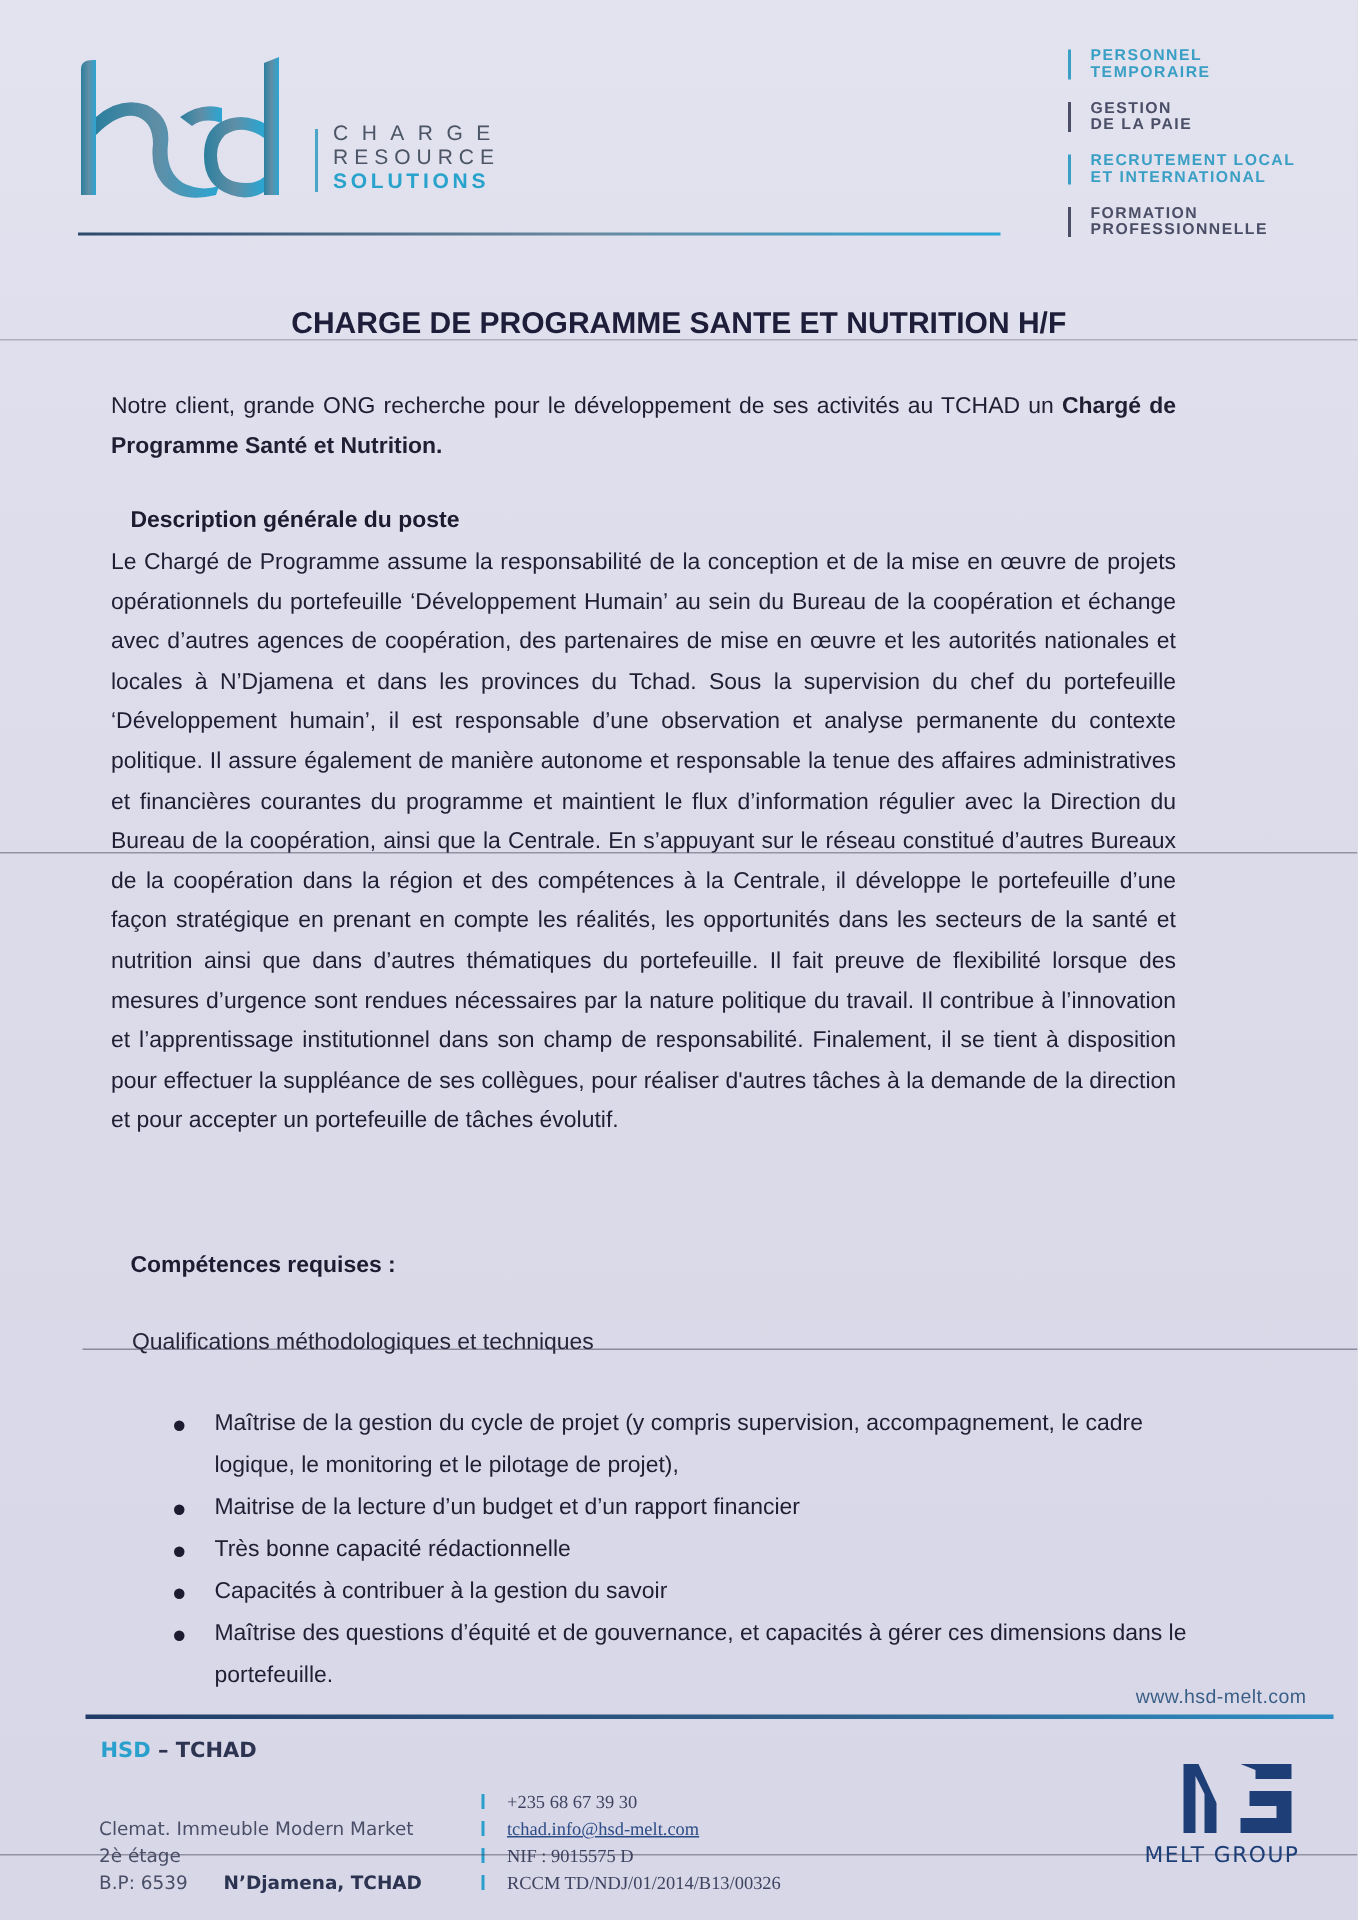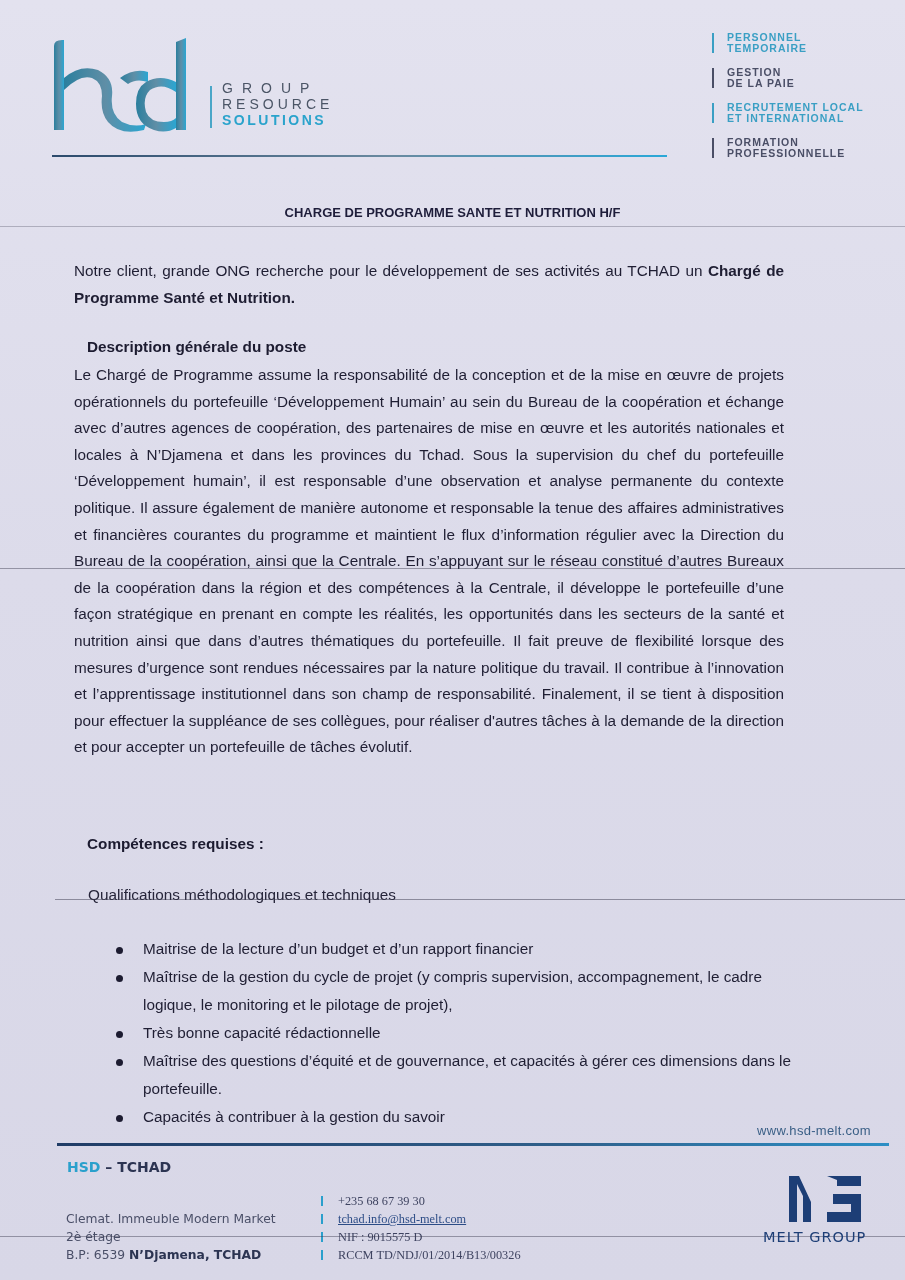--- a/index.html
+++ b/index.html
@@ -24,21 +24,21 @@
     position: absolute; left: 52px; top: 155px; width: 615px; height: 2px;
     background: linear-gradient(90deg, #2c4a6c, #6a8aa0 55%, #2aa8d8);
   }
   .services { position: absolute; left: 711px; top: 32px; }
   .svc { position: relative; padding-left: 16px; margin-bottom: 13px; font-size: 10.5px; line-height: 11px; font-weight: bold; letter-spacing: 1px; }
   .svc::before { content: ""; position: absolute; left: 1px; top: 1px; width: 2px; height: 20px; background: currentColor; }
   .svc.blue { color: #3a9fc4; }
   .svc.grey { color: #4a4e66; }
 
   
-  .doc-title { position: absolute; left: 0; width: 905px; top: 205px; text-align: center; font-size: 13px; font-weight: bold; color: #1e1d3a; }
+  .doc-title { position: absolute; left: 0; width: 905px; top: 205px; text-align: center; font-size: 20px; font-weight: bold; color: #1e1d3a; }
   .crease1 { position: absolute; left: 0; top: 226px; width: 905px; height: 1px; background: rgba(80,80,100,0.35); }
 
   .body-text { position: absolute; left: 74px; width: 710px; font-size: 15.3px; line-height: 26.6px; color: #1f1e33; text-align: justify; }
   .intro { top: 258px; }
   .intro b { font-weight: bold; }
   .section-h { position: absolute; left: 87px; font-size: 15.3px; font-weight: bold; color: #1c1b30; }
   .desc-h { top: 338px; }
   .desc { top: 362px; }
   .crease2 { position: absolute; left: 0; top: 568px; width: 905px; height: 1px; background: rgba(60,60,80,0.45); }
   .comp-h { top: 835px; text-align: right; }
@@ -47,21 +47,21 @@
   .bullets { position: absolute; left: 115px; top: 935px; width: 690px; margin: 0; padding: 0; list-style: none; font-size: 15.3px; line-height: 28px; color: #1f1e33; }
   .bullets li { position: relative; padding-left: 28px; }
   .bullets li .dot { position: absolute; left: 1px; top: 12px; width: 7px; height: 7px; border-radius: 50%; background: #1c1b30; }
 
   
   .website { position: absolute; right: 34px; top: 1123px; font-size: 13px; color: #3a5f86; letter-spacing: 0.3px; }
   .footer-rule { position: absolute; left: 57px; top: 1143px; width: 832px; height: 3px; background: linear-gradient(90deg, #203c66, #2f5f8a 60%, #2c8fc5); }
   .hsd-tchad { position: absolute; left: 67px; top: 1159px; font-size: 14px; font-weight: bold; font-family: "DejaVu Sans", sans-serif; color: #2c3452; }
   .hsd-tchad .hsd { color: #2aa0cc; }
   .addr { position: absolute; left: 66px; top: 1210px; font-family: "DejaVu Sans", sans-serif; font-size: 12.3px; line-height: 18px; color: #4a4f68; }
-  .addr b { color: #2c3452; }
+  .addr b { color: #2c3452; margin-left: 20px; }
   .contact { position: absolute; left: 320px; top: 1192px; font-family: Liberation Serif, serif; font-size: 12.3px; line-height: 18px; color: #3e4360; }
   .contact div { position: relative; padding-left: 18px; }
   .contact div::before { content: ""; position: absolute; left: 1px; top: 4px; width: 2px; height: 10px; background: #2a9fcc; }
   .contact .email { color: #2c4c86; text-decoration: underline; }
   .crease4 { position: absolute; left: 0; top: 1236px; width: 905px; height: 1px; background: rgba(60,60,80,0.45); }
   .mg-logo { position: absolute; left: 787px; top: 1172px; width: 78px; height: 52px; }
   .mg-label { position: absolute; left: 763px; top: 1229px; font-size: 14.5px; letter-spacing: 1px; color: #1d3e76; font-family: "DejaVu Sans", sans-serif; }
 </style>
 </head>
 <body>
@@ -77,21 +77,21 @@
       </linearGradient>
     </defs>
     <path d="M4 8 Q4 2 12 2 L14 2 L14 92 L4 92 Z" fill="url(#lg)"></path>
     <path d="M14 40 Q30 26 48 32 Q64 40 62 58 Q60 76 72 84 Q84 90 96 86 L94 92 Q70 98 58 84 Q50 74 52 58 Q52 44 42 40 Q30 36 14 52 Z" fill="url(#lg)"></path>
     <path d="M70 40 Q84 30 98 34 L98 44 Q86 40 78 46 Z" fill="url(#lg)"></path>
     <path d="M126 4 L136 0 L136 92 L126 92 Z" fill="url(#lg)"></path>
     <path d="M96 44 Q110 36 126 44 L126 54 Q112 44 100 52 Q92 60 96 74 Q100 84 114 84 Q122 84 126 80 L126 90 Q116 96 104 92 Q86 86 86 66 Q86 50 96 44 Z" fill="url(#lg)"></path>
   </svg>
   <div class="logo-sep"></div>
   <div class="brand">
-    <div class="l1">GROUP</div>
+    <div class="l1">CHARGE</div>
     <div class="l2">RESOURCE</div>
     <div class="l3">SOLUTIONS</div>
   </div>
   <div class="header-rule"></div>
 
   <div class="services">
     <div class="svc blue">
       <div>PERSONNEL</div>
       <div>TEMPORAIRE</div>
     </div>
@@ -116,25 +116,25 @@
 
   <div class="section-h desc-h">Description générale du poste</div>
   <div class="body-text desc">Le Chargé de Programme assume la responsabilité de la conception et de la mise en œuvre de projets opérationnels du portefeuille ‘Développement Humain’ au sein du Bureau de la coopération et échange avec d’autres agences de coopération, des partenaires de mise en œuvre et les autorités nationales et locales à N’Djamena et dans les provinces du Tchad. Sous la supervision du chef du portefeuille ‘Développement humain’, il est responsable d’une observation et analyse permanente du contexte politique. Il assure également de manière autonome et responsable la tenue des affaires administratives et financières courantes du programme et maintient le flux d’information régulier avec la Direction du Bureau de la coopération, ainsi que la Centrale. En s’appuyant sur le réseau constitué d’autres Bureaux de la coopération dans la région et des compétences à la Centrale, il développe le portefeuille d’une façon stratégique en prenant en compte les réalités, les opportunités dans les secteurs de la santé et nutrition ainsi que dans d’autres thématiques du portefeuille. Il fait preuve de flexibilité lorsque des mesures d’urgence sont rendues nécessaires par la nature politique du travail. Il contribue à l’innovation et l’apprentissage institutionnel dans son champ de responsabilité. Finalement, il se tient à disposition pour effectuer la suppléance de ses collègues, pour réaliser d'autres tâches à la demande de la direction et pour accepter un portefeuille de tâches évolutif.</div>
   <div class="crease2"></div>
 
   <div class="section-h comp-h">Compétences requises :</div>
   <div class="qual">Qualifications méthodologiques et techniques</div>
   <div class="crease3"></div>
 
   <ul class="bullets">
+    <li><span class="dot"></span><span>Maîtrise de la gestion du cycle de projet (y compris supervision, accompagnement, le cadre logique, le monitoring et le pilotage de projet),</span></li>
     <li><span class="dot"></span><span>Maitrise de la lecture d’un budget et d’un rapport financier</span></li>
-    <li><span class="dot"></span><span>Maîtrise de la gestion du cycle de projet (y compris supervision, accompagnement, le cadre logique, le monitoring et le pilotage de projet),</span></li>
     <li><span class="dot"></span><span>Très bonne capacité rédactionnelle</span></li>
+    <li><span class="dot"></span><span>Capacités à contribuer à la gestion du savoir</span></li>
     <li><span class="dot"></span><span>Maîtrise des questions d’équité et de gouvernance, et capacités à gérer ces dimensions dans le portefeuille.</span></li>
-    <li><span class="dot"></span><span>Capacités à contribuer à la gestion du savoir</span></li>
   </ul>
 
   <div class="website">www.hsd-melt.com</div>
   <div class="footer-rule"></div>
 
   <div class="hsd-tchad"><span class="hsd">HSD</span><span> – TCHAD</span></div>
 
   <div class="addr">
     <div>Clemat. Immeuble Modern Market</div>
     <div>2è étage</div>

